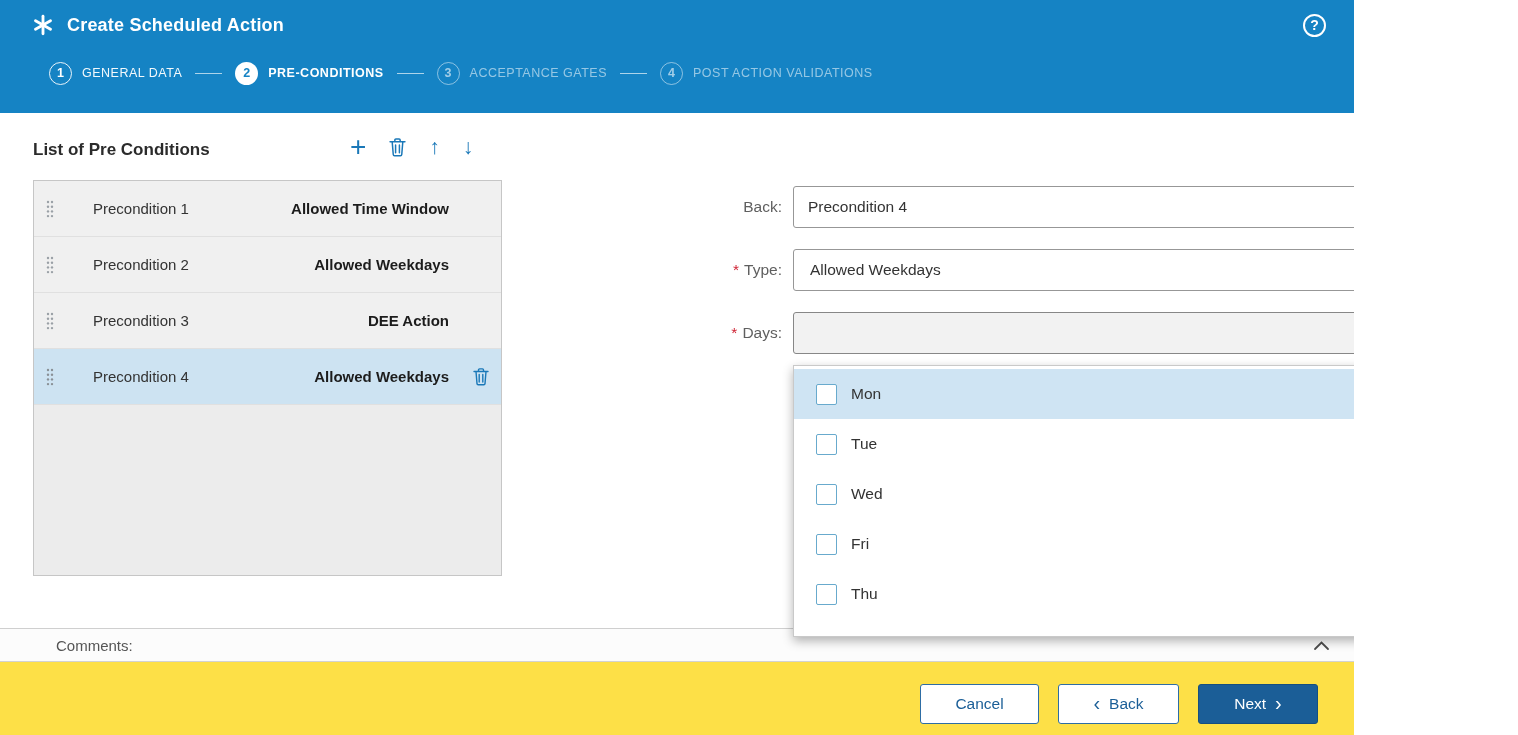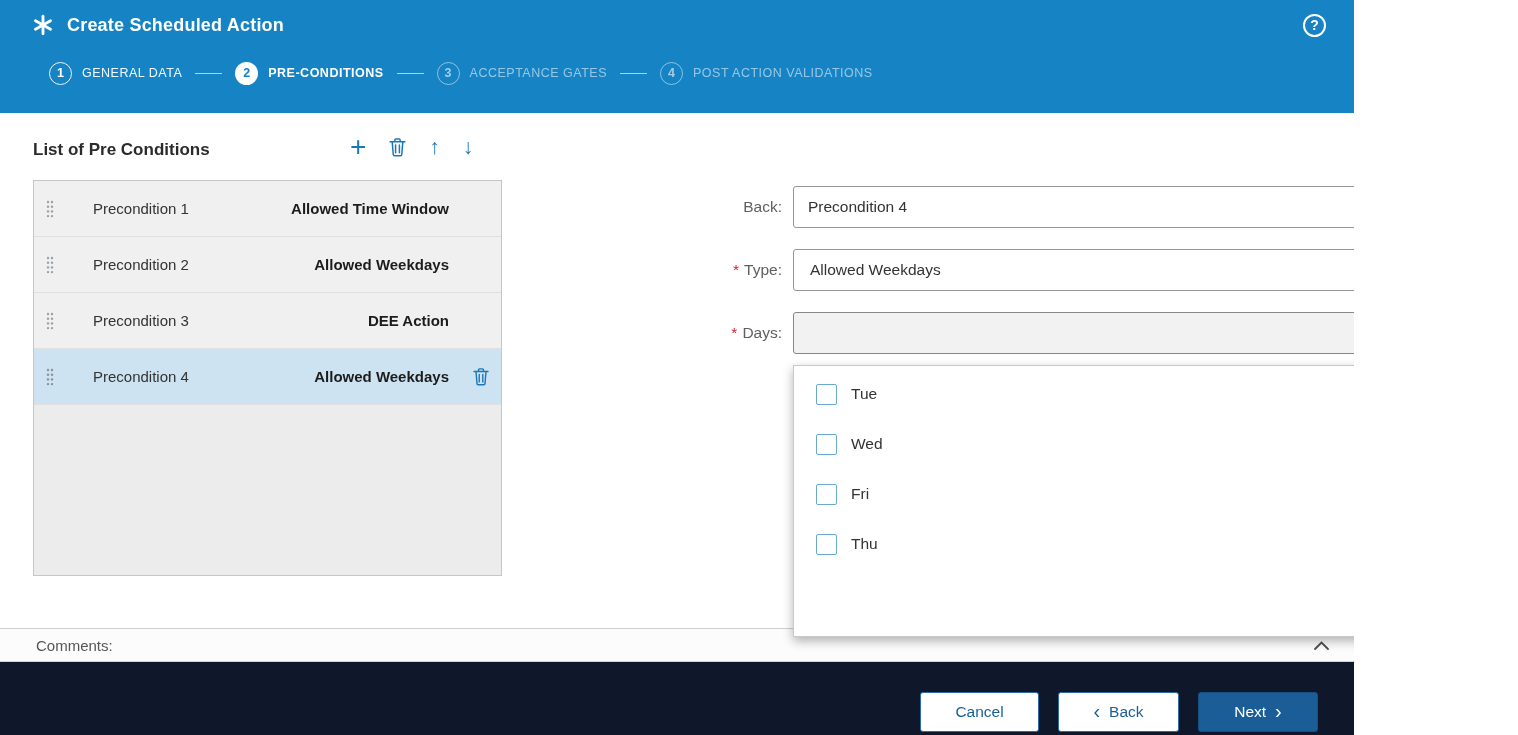--- a/index.html
+++ b/index.html
@@ -69,28 +69,28 @@
        border:1px solid #68aacd; border-radius:2px; background:#fff; margin:0; cursor:pointer; }
   .opt-label { margin-left:14px; font-size:15.5px; color:#333; }
   .dd-scroll { position:absolute; top:0; right:0; bottom:0; width:12px; background:#f1f1f1; }
   .dd-thumb { position:absolute; top:3px; left:1px; width:10px; height:190px; background:#a6a6a6; border-radius:5px; cursor:grab; }
 
   
   .cursor { position:absolute; left:1455px; top:320px; z-index:20; pointer-events:none; }
 
   
   .comments { position:absolute; left:0; top:628px; width:100%; height:33px; background:#fcfcfc;
-              border-top:1px solid #cfcfcf; display:flex; align-items:center; padding:0 20px 0 36px; }
+              border-top:1px solid #cfcfcf; display:flex; align-items:center; padding:0 20px 0 56px; }
   .comments-label { font-size:15px; color:#555; }
   .collapse-btn { margin-left:auto; cursor:pointer; display:inline-flex; padding:4px; }
 
   
-  .footer { position:absolute; left:0; top:661px; width:100%; height:74px; background:#0f172a;
+  .footer { position:absolute; left:0; top:661px; width:100%; height:74px; background:#fde047;
             border-top:1px solid #d2d2d2; display:flex; align-items:flex-start; justify-content:flex-end;
-            gap:19px; padding:30px 36px 0 0; }
+            gap:19px; padding:22px 36px 0 0; }
   .btn { height:40px; border-radius:3px; font-size:15.5px; display:flex; align-items:center; justify-content:center;
          cursor:pointer; font-family:"Liberation Sans",sans-serif; }
   .btn-secondary { background:#fff; border:1px solid #2e6da4; color:#1a5e97; }
   .btn-primary { background:#1b5e97; border:1px solid #164f80; color:#fff; }
   .btn-cancel { width:119px; }
   .btn-back { width:121px; gap:9px; }
   .btn-next { width:120px; gap:9px; }
   .chev { font-size:20px; line-height:1; position:relative; top:-1px; }
 </style>
 </head>
@@ -267,20 +267,24 @@
         <span class="combo-value"></span>
         <span class="combo-caret">
           <svg width="12" height="8" viewBox="0 0 12 8">
               <path d="M1 1l5 6 5-6z" fill="#2f78a8"></path>
             </svg>
         </span>
       </div>
     </div>
 
     <div class="dropdown">
+      <div class="opt highlighted">
+        <input type="checkbox" style="">
+        <span class="opt-label">Mon</span>
+      </div>
       <div class="opt">
         <input type="checkbox" style="">
         <span class="opt-label">Tue</span>
       </div>
       <div class="opt">
         <input type="checkbox" style="">
         <span class="opt-label">Wed</span>
       </div>
       <div class="opt">
         <input type="checkbox" style="">

